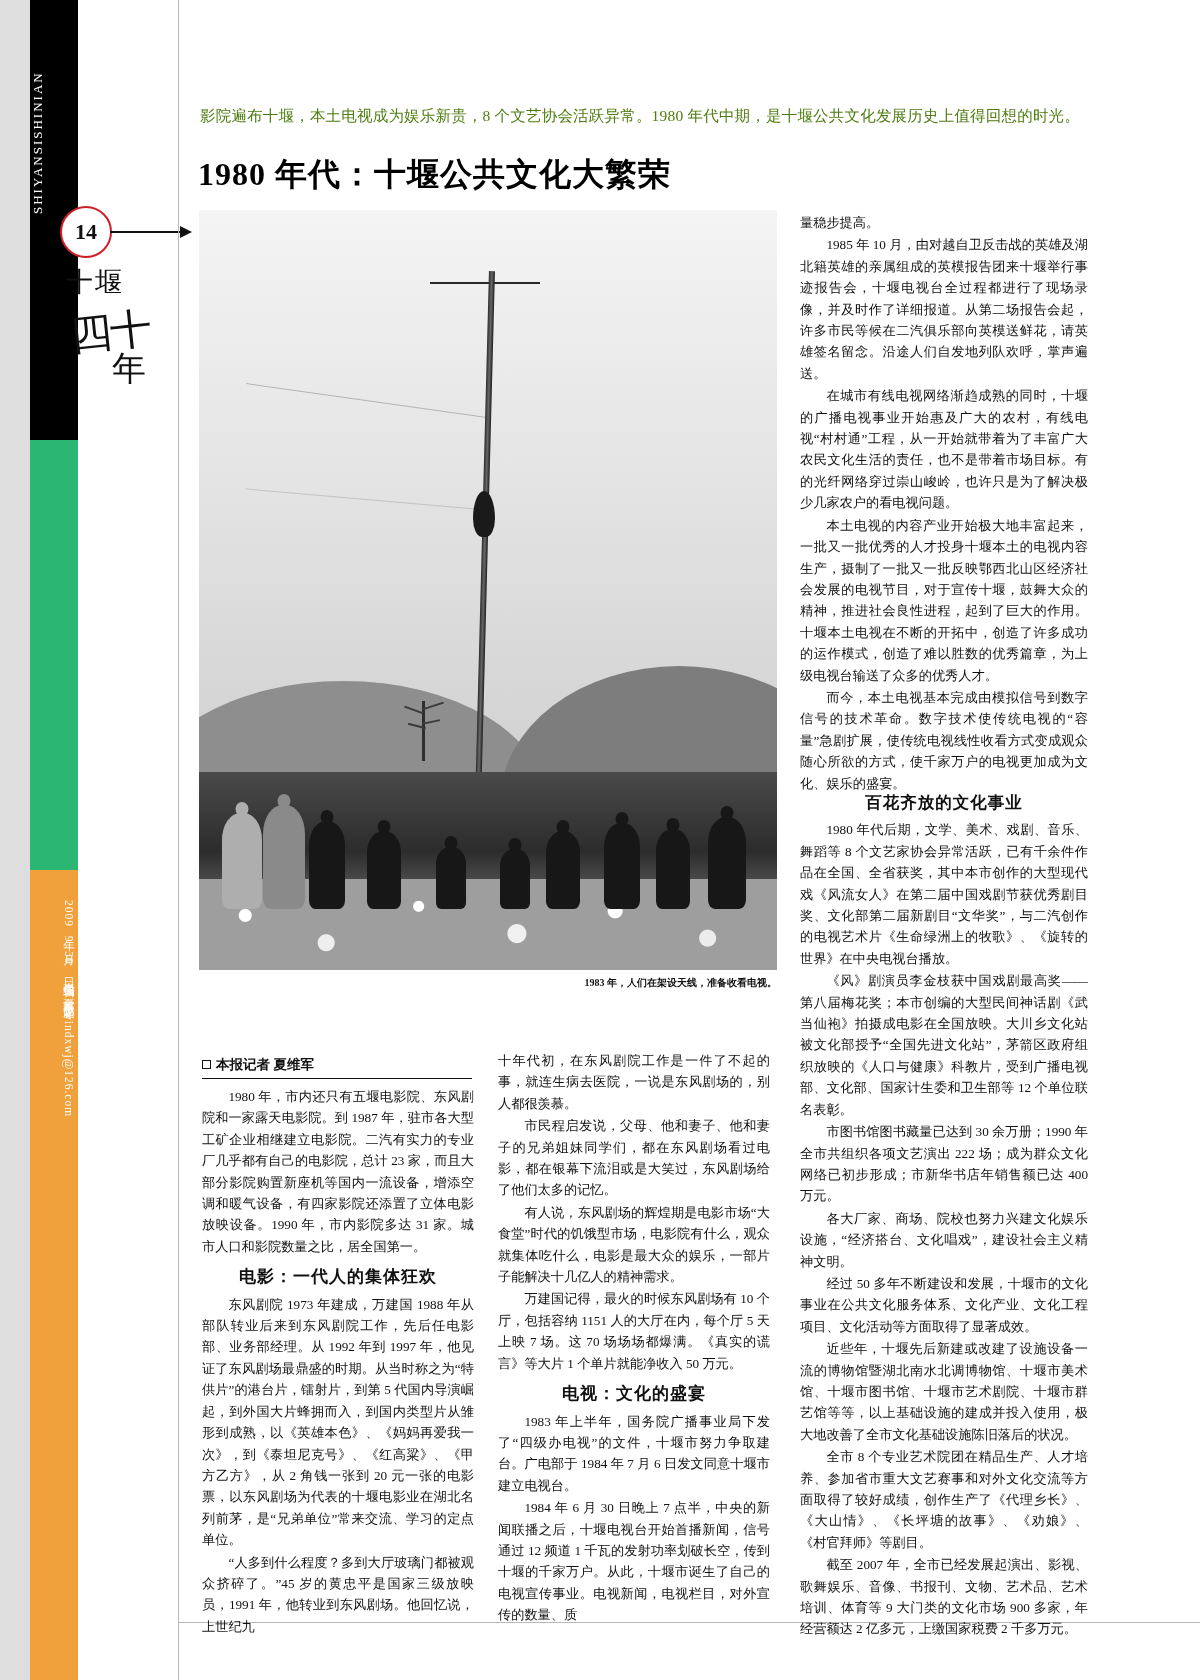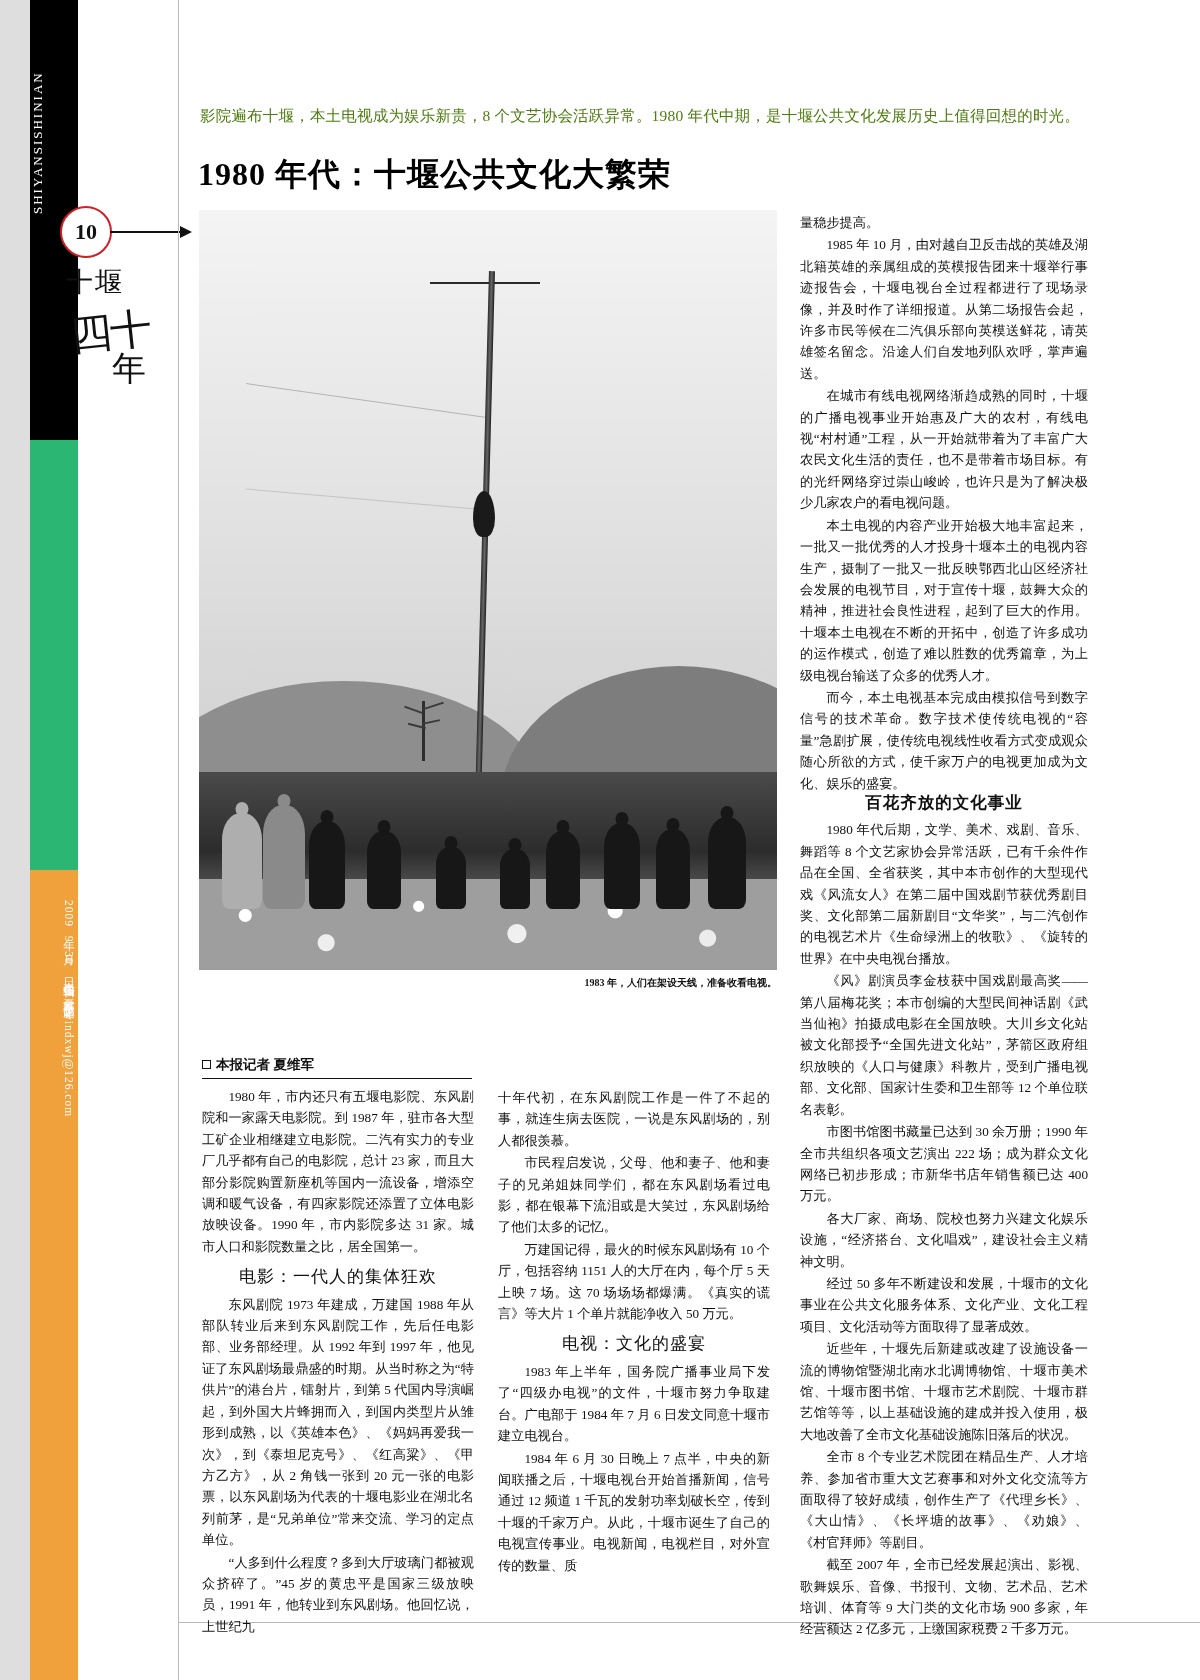--- a/index.html
+++ b/index.html
@@ -142,21 +142,21 @@
     position: absolute;
     font-family: "Liberation Serif", serif;
     font-size: 13.2px;
     line-height: 21.4px;
     color: #111;
     text-align: justify;
   }
   .col p { margin: 0 0 1px 0; text-indent: 2em; }
   .col h3 {
     margin: 9px 0 6px 0;
-    font-size: 17px; text-align: center; font-weight: normal;
+    font-size: 17px; text-align: center; font-weight: bold;
     letter-spacing: 1px;
   }
   .subhead-right {
     margin: 10px 0 6px 0;
     font-size: 16.5px; text-align: center; font-weight: bold;
     letter-spacing: 1px;
   }
 
   .col-r1 { left: 800px; top: 212px; width: 288px; }
   .col-r2 { left: 800px; top: 782px; width: 288px; }
@@ -252,21 +252,21 @@
 
 <div class="spine"></div>
 <div class="spine-inner"></div>
 <div class="black-band"></div>
 <div class="band-title">SHIYANSISHINIAN</div>
 <div class="green-band"></div>
 <div class="orange-band"></div>
 <div class="orange-text">2009 年 9 月 30 日   责任编辑：夏维军   邮箱：windxwj@126.com</div>
 
 <div class="badge-wrap">
-  <div class="badge-circle">10</div>
+  <div class="badge-circle">14</div>
   <div class="badge-arrow">
     <div class="bar"></div>
       <div class="head"></div>
   </div>
   <div class="badge-cn">十堰</div>
   <div class="badge-cn2">四十</div>
   <div class="badge-cn3">年</div>
 </div>
 
 <div class="page-rule-v"></div>
@@ -353,19 +353,20 @@
 <div class="byline-rule"></div>
 
 <div class="col col-b1">
   <p>1980 年，市内还只有五堰电影院、东风剧院和一家露天电影院。到 1987 年，驻市各大型工矿企业相继建立电影院。二汽有实力的专业厂几乎都有自己的电影院，总计 23 家，而且大部分影院购置新座机等国内一流设备，增添空调和暖气设备，有四家影院还添置了立体电影放映设备。1990 年，市内影院多达 31 家。城市人口和影院数量之比，居全国第一。</p>
   <h3>电影：一代人的集体狂欢</h3>
   <p>东风剧院 1973 年建成，万建国 1988 年从部队转业后来到东风剧院工作，先后任电影部、业务部经理。从 1992 年到 1997 年，他见证了东风剧场最鼎盛的时期。从当时称之为“特供片”的港台片，镭射片，到第 5 代国内导演崛起，到外国大片蜂拥而入，到国内类型片从雏形到成熟，以《英雄本色》、《妈妈再爱我一次》，到《泰坦尼克号》、《红高粱》、《甲方乙方》，从 2 角钱一张到 20 元一张的电影票，以东风剧场为代表的十堰电影业在湖北名列前茅，是“兄弟单位”常来交流、学习的定点单位。</p>
   <p>“人多到什么程度？多到大厅玻璃门都被观众挤碎了。”45 岁的黄忠平是国家三级放映员，1991 年，他转业到东风剧场。他回忆说，上世纪九</p>
 </div>
 
 <div class="col col-b2">
-  <p style="text-indent:0;margin-top:37px;">十年代初，在东风剧院工作是一件了不起的事，就连生病去医院，一说是东风剧场的，别人都很羡慕。</p>
+  <p style="text-indent:0;">十年代初，在东风剧院工作是一件了不起的事，就连生病去医院，一说是东风剧场的，别人都很羡慕。</p>
   <p>市民程启发说，父母、他和妻子、他和妻子的兄弟姐妹同学们，都在东风剧场看过电影，都在银幕下流泪或是大笑过，东风剧场给了他们太多的记忆。</p>
+  <p>有人说，东风剧场的辉煌期是电影市场“大食堂”时代的饥饿型市场，电影院有什么，观众就集体吃什么，电影是最大众的娱乐，一部片子能解决十几亿人的精神需求。</p>
   <p>万建国记得，最火的时候东风剧场有 10 个厅，包括容纳 1151 人的大厅在内，每个厅 5 天上映 7 场。这 70 场场场都爆满。《真实的谎言》等大片 1 个单片就能净收入 50 万元。</p>
   <h3>电视：文化的盛宴</h3>
   <p>1983 年上半年，国务院广播事业局下发了“四级办电视”的文件，十堰市努力争取建台。广电部于 1984 年 7 月 6 日发文同意十堰市建立电视台。</p>
   <p>1984 年 6 月 30 日晚上 7 点半，中央的新闻联播之后，十堰电视台开始首播新闻，信号通过 12 频道 1 千瓦的发射功率划破长空，传到十堰的千家万户。从此，十堰市诞生了自己的电视宣传事业。电视新闻，电视栏目，对外宣传的数量、质</p>
 </div>
 
 </body></html>

